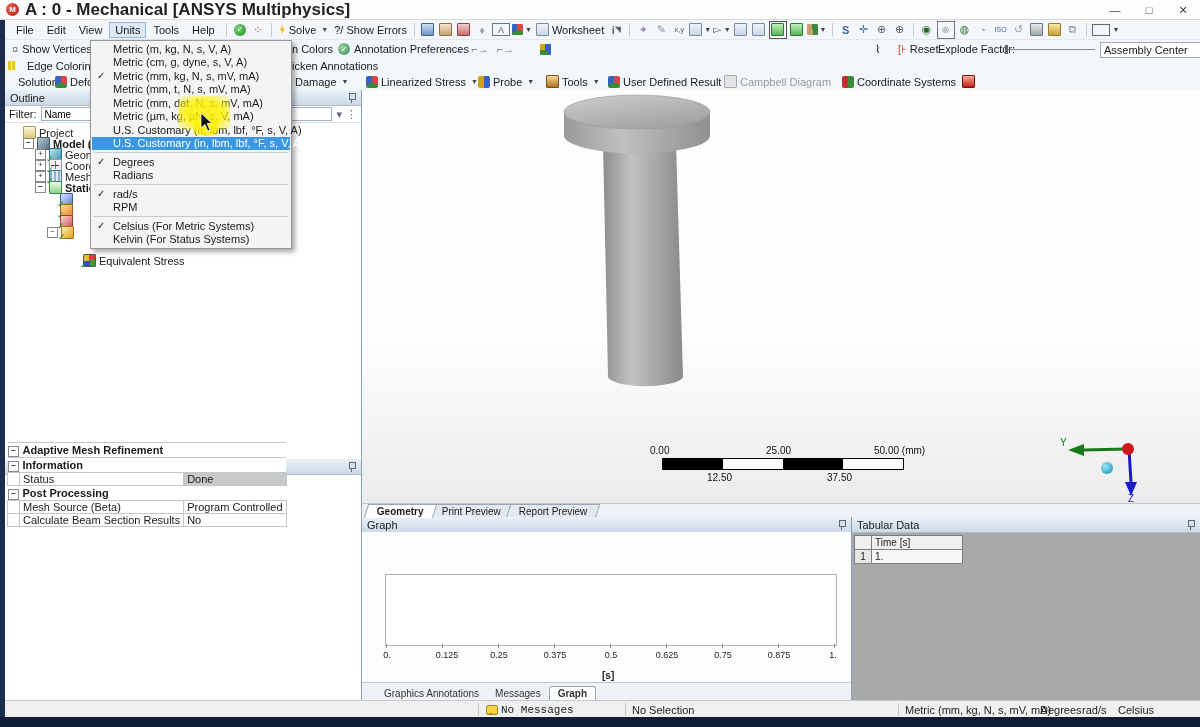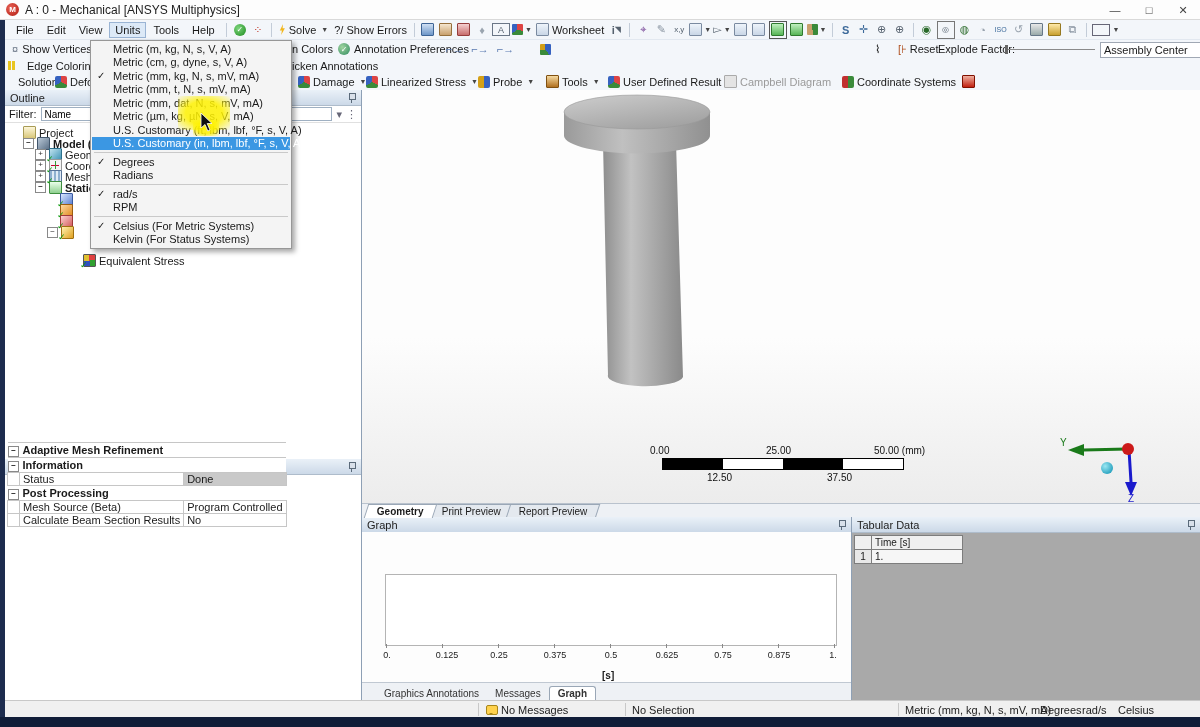--- a/index.html
+++ b/index.html
@@ -5,21 +5,21 @@
   html,body{margin:0;padding:0;background:#333;}
   .window{position:relative;width:1200px;height:727px;background:#f0f0f0;
     font-family:"Liberation Sans","DejaVu Sans",sans-serif;font-size:11px;color:#1a1a1a;
     overflow:hidden;user-select:none;}
   .abs{position:absolute;}
   
   .titlebar{position:absolute;left:0;top:0;width:100%;height:20px;background:#fdfdfd;
     border-bottom:1px solid #d9d9d9;display:flex;align-items:center;padding-left:6px;box-sizing:border-box;}
   .appicon{width:13px;height:13px;border-radius:7px;background:radial-gradient(circle at 35% 35%,#e86055,#b01c10);
     color:#fff;font-size:8px;font-weight:bold;display:flex;align-items:center;justify-content:center;margin-right:6px;}
-  .title-text{font-size:12px;color:#222;}
+  .title-text{font-size:17px;color:#222;font-weight:bold;}
   .wincontrols{position:absolute;right:0;top:0;height:20px;display:flex;}
   .wc{width:34px;height:20px;display:flex;align-items:center;justify-content:center;color:#444;font-size:11px;}
   
   .menubar{position:absolute;left:0;top:20px;width:100%;height:20px;background:#f3f6fa;
     display:flex;align-items:center;padding-left:10px;box-sizing:border-box;border-bottom:1px solid #e2e8f0;}
   .menu{padding:2px 6px;margin-right:1px;}
   .menu.open{background:#dce9f7;border:1px solid #9ab4d4;padding:1px 5px;}
   .vsep{width:1px;height:14px;background:#c3ccd8;margin:0 4px;}
   .ti{height:16px;min-width:16px;display:inline-flex;align-items:center;justify-content:center;
     font-size:11px;margin:0 1px;color:#55616e;}
@@ -289,21 +289,21 @@
   </div>
 
   <div class="row4">
     <span class="abs hflex" style="left:18px;">
         <span>Solution</span>
       </span>
     <span class="abs hflex" style="left:55px;gap:3px;">
       <span class="ric"></span>
       <span>Defo</span>
     </span>
-    <span class="abs hflex" style="left:298px;gap:3px;">
+    <span class="abs hflex" style="left:280px;gap:3px;">
       <span class="ric"></span>
       <span>Damage</span>
         <span class="dd">▼</span>
     </span>
     <span class="abs hflex" style="left:366px;gap:3px;">
       <span class="ric"></span>
       <span>Linearized Stress</span>
         <span class="dd">▼</span>
     </span>
     <span class="abs hflex" style="left:478px;gap:3px;">
@@ -558,21 +558,21 @@
           <td class="timec">1.</td>
         </tr>
       </tbody>
         </table>
     </div>
   </div>
 
   <div class="statusbar">
     <span class="sdiv" style="left:478px;"></span>
     <span class="balloon" style="left:486px;top:4px;"></span>
-    <span class="abs" style="left:501px;top:3px;">No Messages</span>
+    <span class="abs" style="left:501px;top:3px;font-family:Liberation Mono, monospace;">No Messages</span>
     <span class="sdiv" style="left:625px;"></span>
     <span class="abs" style="left:632px;top:3px;">No Selection</span>
     <span class="sdiv" style="left:898px;"></span>
     <span class="abs" style="left:905px;top:3px;">Metric (mm, kg, N, s, mV, mA)</span>
     <span class="abs" style="left:1040px;top:3px;">Degrees</span>
     <span class="abs" style="left:1082px;top:3px;">rad/s</span>
     <span class="abs" style="left:1118px;top:3px;">Celsius</span>
   </div>
 
   <div class="frame-left"></div>

